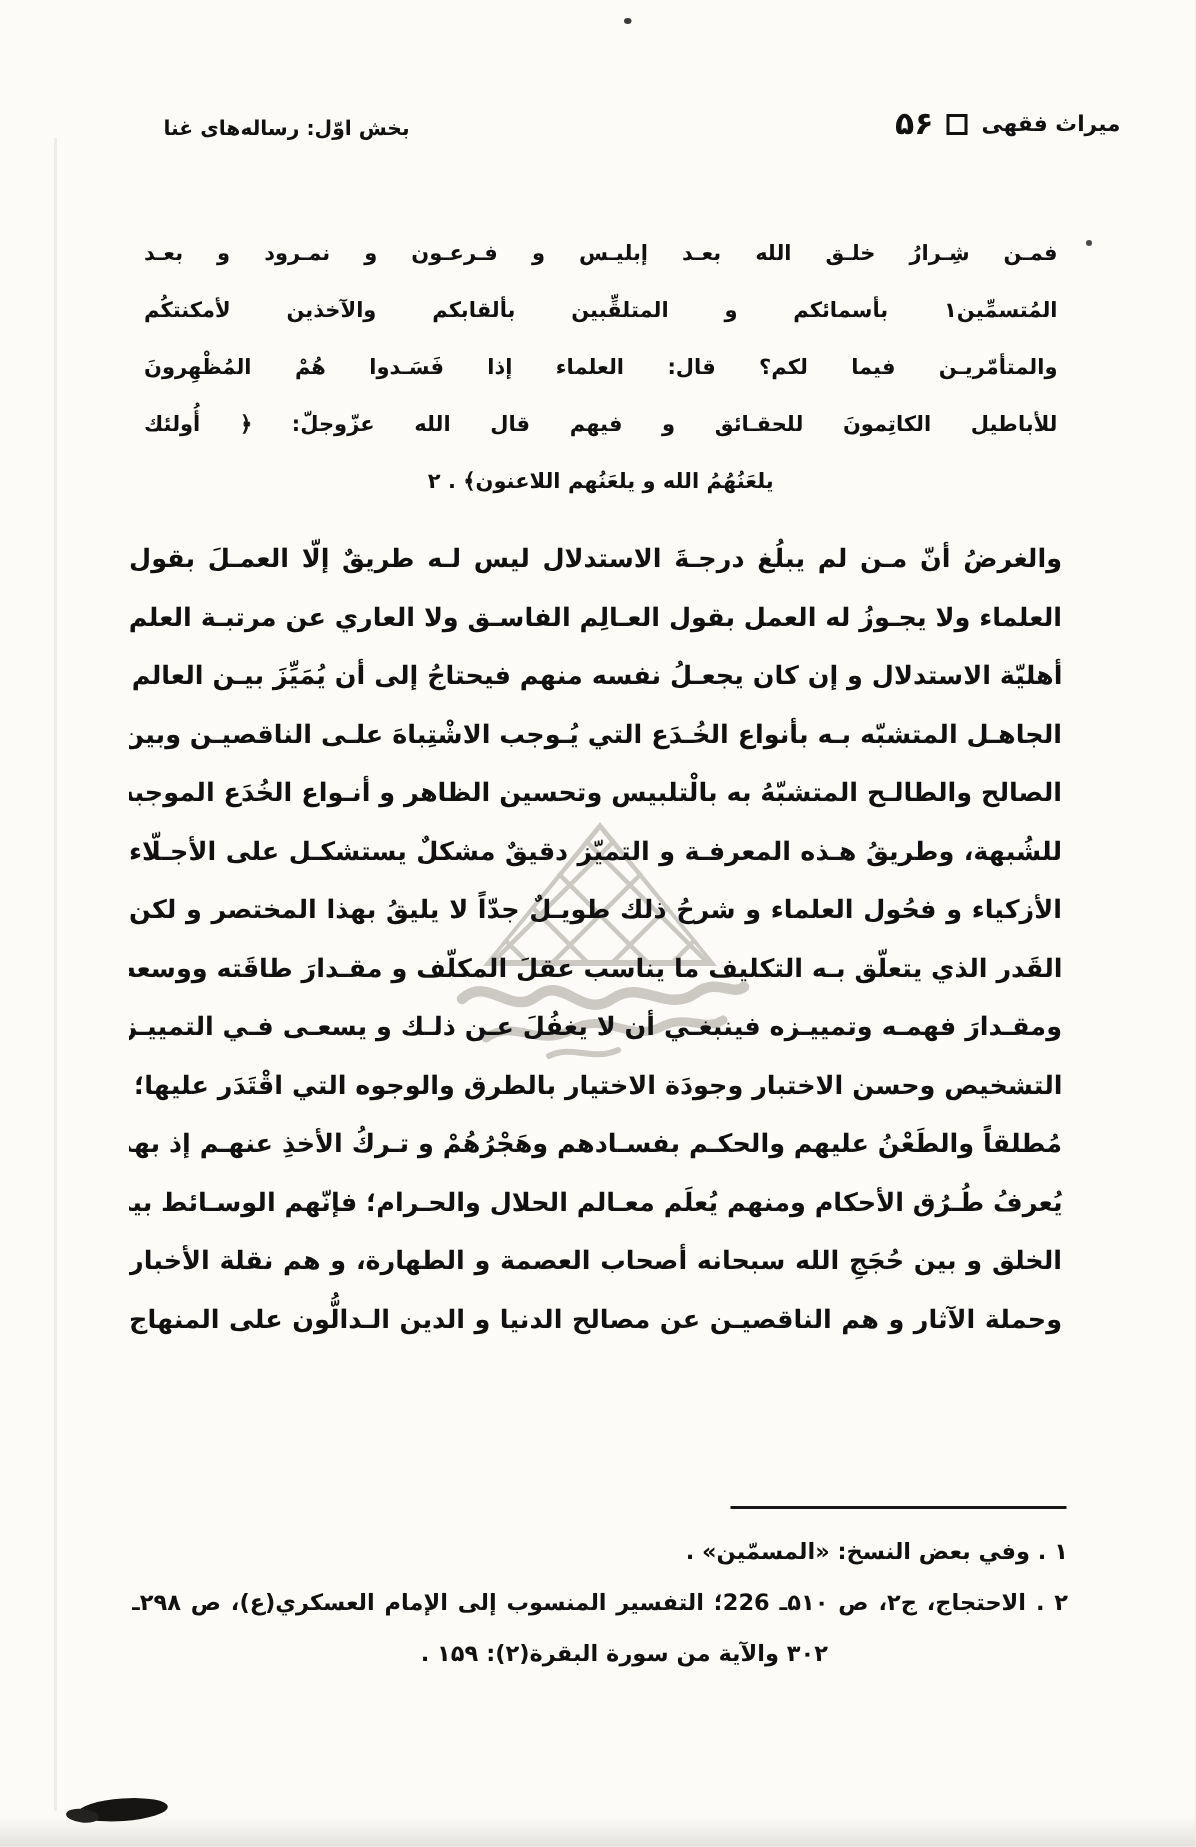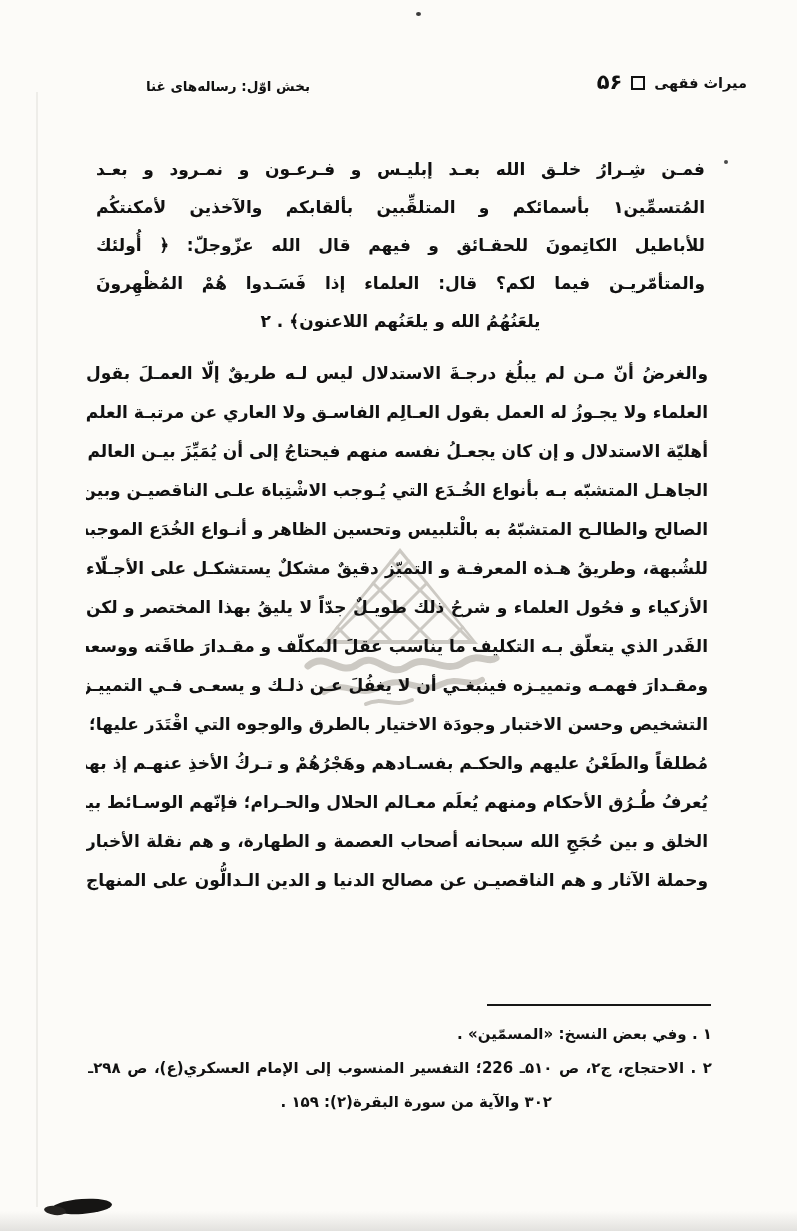--- a/index.html
+++ b/index.html
@@ -3,40 +3,40 @@
 <meta charset="utf-8">
 <style>
   html,body{margin:0;padding:0;background:#e9e7e2;}
   .scan{
     position:relative;width:797px;height:1231px;margin:0 auto;
     background:#fcfbf8;overflow:hidden;
     font-family:"DejaVu Sans",sans-serif;color:#111;
   }
   
   .header-left{
-    position:absolute;top:78px;left:40px;width:270px;
-    direction:rtl;text-align:right;
+    position:absolute;top:78px;left:56px;width:270px;
+    direction:rtl;text-align:center;
     font-size:13.5px;font-weight:bold;letter-spacing:0px;
   }
   .header-right{
     position:absolute;top:72px;right:50px;
     direction:rtl;display:flex;align-items:center;gap:9px;
   }
   .hr-title{font-size:14.5px;font-weight:bold;}
   .hr-box{width:10px;height:10px;border:2px solid #111;display:inline-block;}
   .hr-num{font-size:21px;font-weight:bold;line-height:1;}
   
   .textline{
     direction:rtl;unicode-bidi:embed;
     font-weight:bold;
     text-align:justify;text-align-last:justify;-moz-text-align-last:justify;
     overflow:hidden;white-space:nowrap;
   }
   .quote{position:absolute;top:150px;right:92px;left:96px;}
-  .quote .textline{font-size:17px;height:38px;line-height:38px;}
+  .quote .textline{font-size:14px;height:38px;line-height:38px;}
   .quote .center-last{text-align:center;text-align-last:center;-moz-text-align-last:center;}
   .bodytext{position:absolute;top:354px;right:89px;left:86px;}
   .bodytext .textline{font-size:17px;height:39px;line-height:39px;}
   
   .fn-rule{position:absolute;top:1004px;right:86px;width:224px;height:2px;background:#161616;}
   .fn-line{
     position:absolute;right:85px;left:88px;
     direction:rtl;font-weight:bold;font-size:15px;line-height:30px;
     overflow:hidden;white-space:nowrap;
   }
@@ -82,22 +82,22 @@
     <g stroke="#9a948a" fill="none" stroke-linecap="round">
       <path d="M 12,120 C 30,104 44,132 62,118 C 80,104 92,134 112,120 C 132,106 148,130 168,116 C 182,106 192,118 200,112" stroke-width="7"></path>
       <path d="M 28,146 C 48,132 62,154 86,140 C 108,128 124,150 146,138 C 162,130 174,142 186,134" stroke-width="6"></path>
       <path d="M 70,158 C 86,150 98,162 116,154" stroke-width="4"></path>
     </g>
   </svg>
 
   <div class="quote">
     <div class="textline">فمـن شِـرارُ خلـق الله بعـد إبليـس و فـرعـون و نمـرود و بعـد</div>
     <div class="textline">المُتسمِّين۱ بأسمائكم و المتلقِّبين بألقابكم والآخذين لأمكنتكُم</div>
+    <div class="textline">والمتأمّريـن فيما لكم؟ قال: العلماء إذا فَسَـدوا هُمْ المُظْهِرونَ</div>
     <div class="textline">للأباطيل الكاتِمونَ للحقـائق و فيهم قال الله عزّوجلّ: ﴿ أُولئك</div>
-    <div class="textline">والمتأمّريـن فيما لكم؟ قال: العلماء إذا فَسَـدوا هُمْ المُظْهِرونَ</div>
     <div class="textline center-last">يلعَنُهُمُ الله و يلعَنُهم اللاعنون﴾ . ۲</div>
   </div>
 
   <div class="bodytext">
     <div class="textline">والغرضُ أنّ مـن لم يبلُغ درجـةَ الاستدلال ليس لـه طريقٌ إلّا العمـلَ بقول</div>
     <div class="textline">العلماء ولا يجـوزُ له العمل بقول العـالِم الفاسـق ولا العاري عن مرتبـة العلم و</div>
     <div class="textline">أهليّة الاستدلال و إن كان يجعـلُ نفسه منهم فيحتاجُ إلى أن يُمَيِّزَ بيـن العالم و</div>
     <div class="textline">الجاهـل المتشبّه بـه بأنواع الخُـدَع التي يُـوجب الاشْتِباهَ علـى الناقصيـن وبين</div>
     <div class="textline">الصالح والطالـح المتشبّهُ به بالْتلبيس وتحسين الظاهر و أنـواع الخُدَع الموجبة</div>
     <div class="textline">للشُبهة، وطريقُ هـذه المعرفـة و التميّز دقيقٌ مشكلٌ يستشكـل على الأجـلّاء</div>

